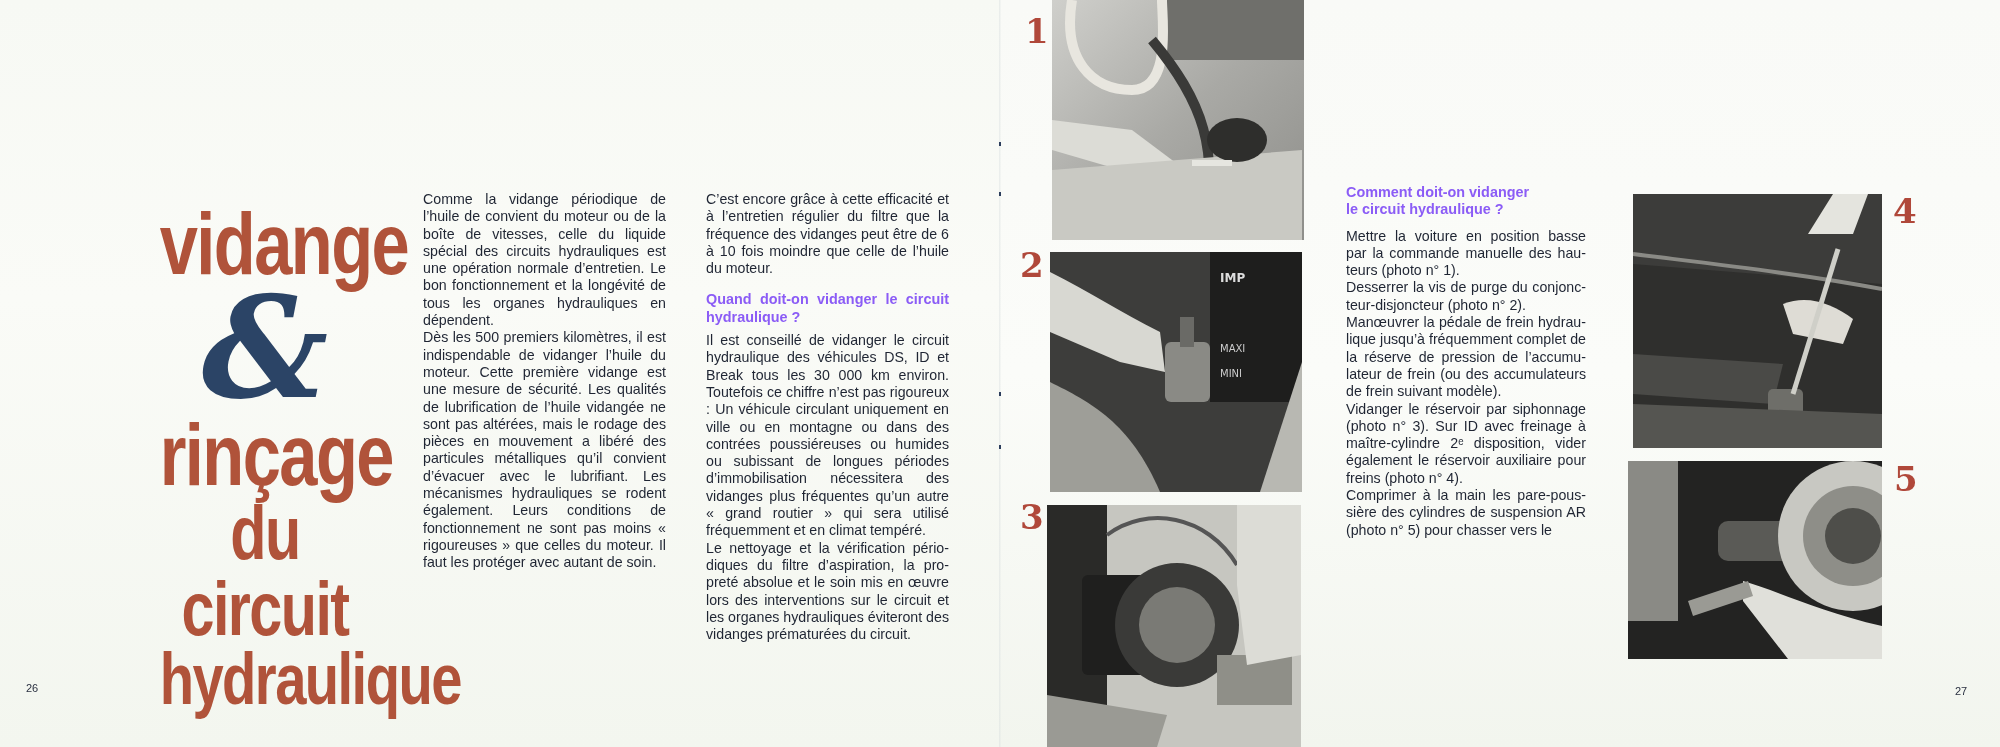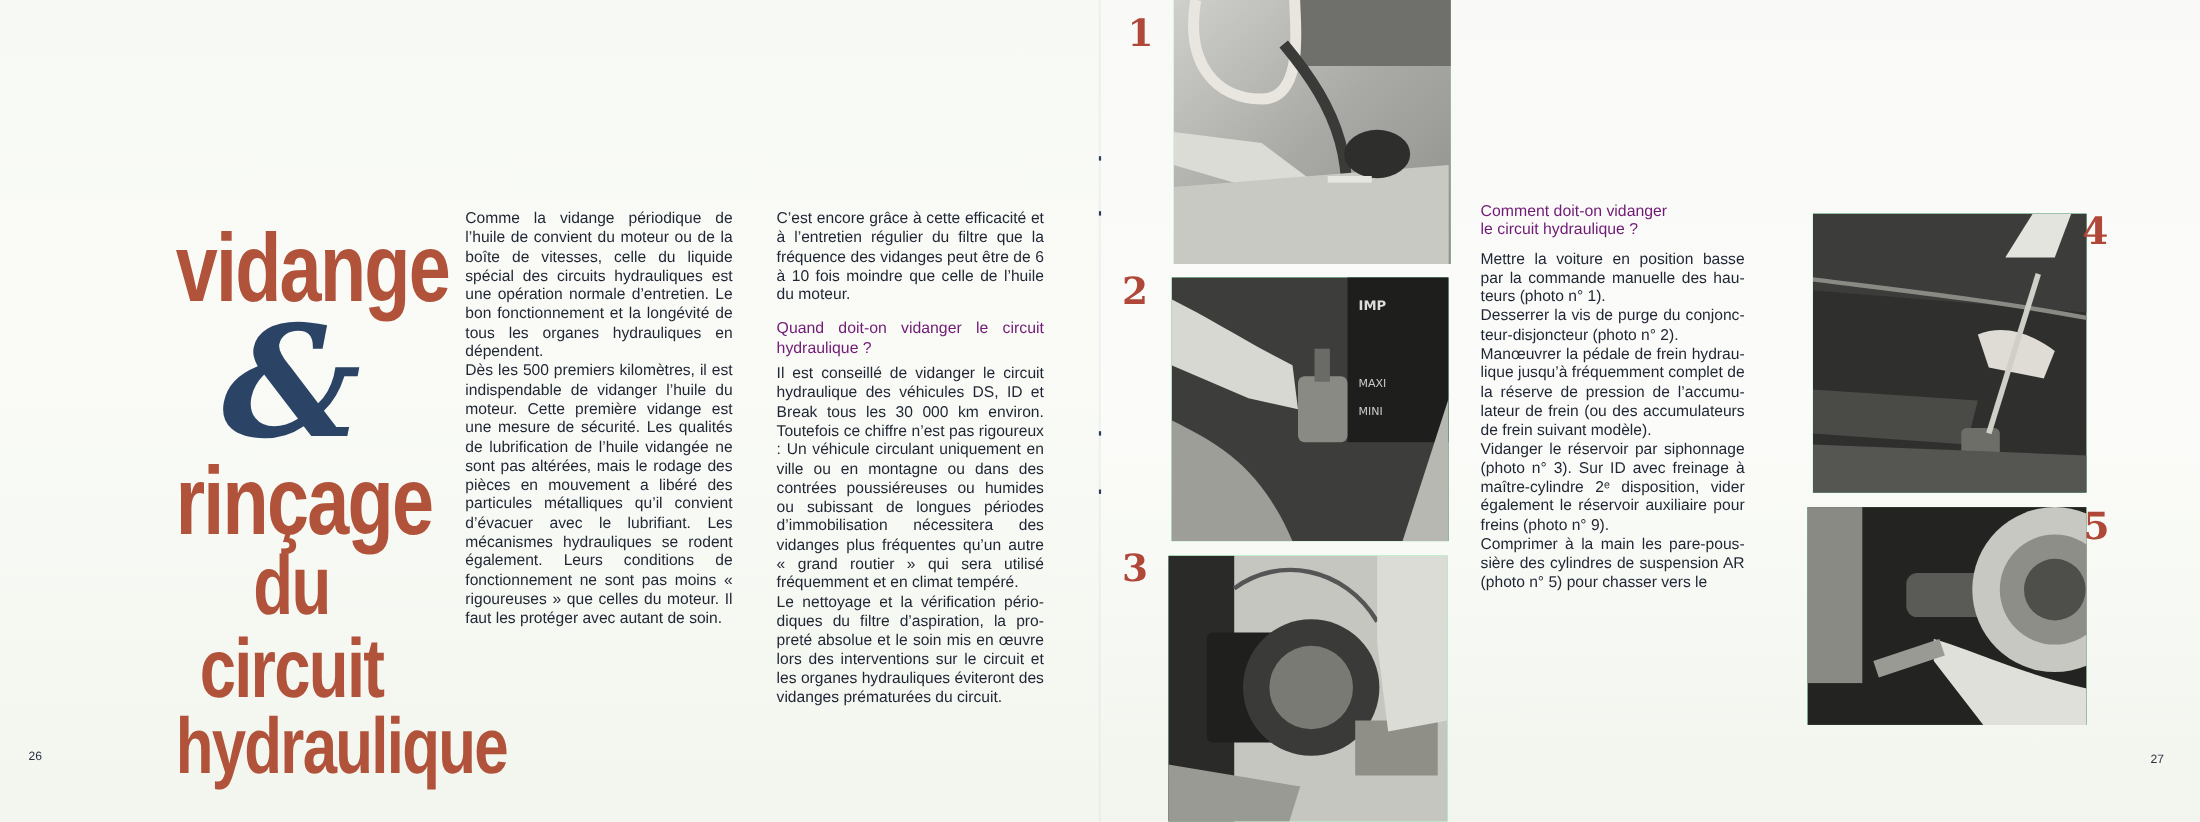--- a/index.html
+++ b/index.html
@@ -50,32 +50,31 @@
       position: absolute; top: 191px;
       font-size: 14.2px; line-height: 17.3px;
       text-align: justify; color: #1f2533;
       hyphens: manual;
     }
     .col p { margin: 0; }
     .col1 { left: 423px; width: 243px; }
     .col2 { left: 706px; width: 243px; }
     .col3 { left: 1346px; width: 240px; top: 184px; }
     .subhead {
-      color: #701a75; font-weight: normal; font-size: 14.4px; line-height: 17.3px;
+      color: #8b5cf6; font-weight: bold; font-size: 14.4px; line-height: 17.3px;
       text-align: left;
     }
     .col2 .subhead { margin-top: 14px; margin-bottom: 6px; text-align: justify; }
     .col3 .subhead { margin-bottom: 9px; }
     .underline { text-decoration: underline; text-underline-offset: 3px; }
 
     
     .photo {
       position: absolute; overflow: hidden;
-      background: #86efac;
-      margin-left: 15px;
+      background: #ec4899;
     }
     .photo svg { width: 100%; height: 100%; display: block; }
     .photo-num {
       position: absolute; color: #b0483a;
       font-family: "DejaVu Serif", "Liberation Serif", serif;
       font-size: 34px; font-weight: bold; line-height: 1;
     }
 
     .page-number {
       position: absolute; font-size: 11px; color: #2a3040; text-align: right;
@@ -165,21 +164,21 @@
 </div>
 
 <div class="col col3">
   <p class="subhead">
     <span>Comment doit-on vidanger</span><br>
     <span>le circuit hydraulique ?</span>
   </p>
   <p>Mettre la voiture en position basse par la commande manuelle des hau­teurs (photo n° 1).</p>
   <p>Desserrer la vis de purge du conjonc­teur-disjoncteur (photo n° 2).</p>
   <p>Manœuvrer la pédale de frein hydrau­lique jusqu’à fréquemment complet de la réserve de pression de l’accumu­lateur de frein (ou des accumulateurs de frein suivant modèle).</p>
-  <p>Vidanger le réservoir par siphon­nage (photo n° 3). Sur ID avec frei­nage à maître-cylindre 2ᵉ disposition, vider également le réservoir auxi­liaire pour freins (photo n° 9).</p>
+  <p>Vidanger le réservoir par siphon­nage (photo n° 3). Sur ID avec frei­nage à maître-cylindre 2ᵉ disposition, vider également le réservoir auxi­liaire pour freins (photo n° 4).</p>
   <p>Comprimer à la main les pare-pous­sière des cylindres de suspension AR (photo n° 5) pour chasser vers le</p>
 </div>
 
 <div class="photo" style="left:1633px; top:194px; width:249px; height:254px;">
   <svg viewBox="0 0 249 254" preserveAspectRatio="none">
     <rect width="249" height="254" fill="#2f2f2d"></rect>
     <path d="M0 0 L249 0 L249 90 L0 70Z" fill="#3c3c3a"></path>
     <path d="M0 60 C80 70 170 80 249 95" fill="none" stroke="#8a8a85" stroke-width="4"></path>
     <path d="M0 160 L150 170 L140 210 L0 200Z" fill="#4a4a47"></path>
     <rect x="135" y="195" width="35" height="30" rx="5" fill="#6e6e69"></rect>

